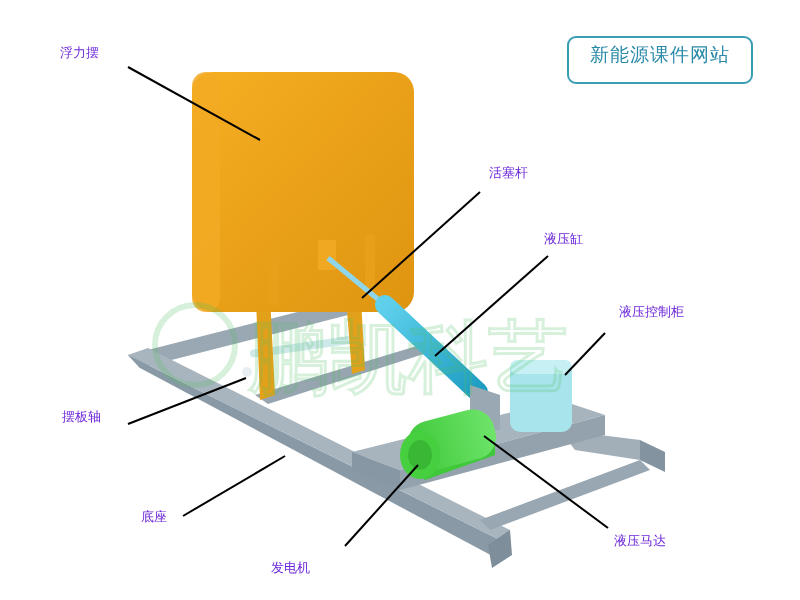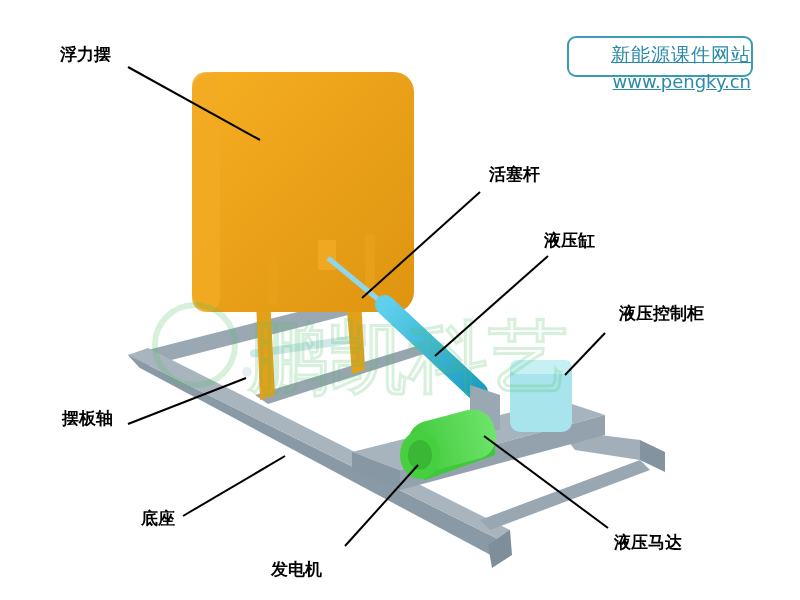--- a/index.html
+++ b/index.html
@@ -1,19 +1,19 @@
 <!DOCTYPE html>
 <html><head>
   <meta charset="utf-8">
   <style>
     html, body { margin:0; padding:0; background:#ffffff; }
     body { width:800px; height:600px; position:relative; overflow:hidden; font-family:"DejaVu Sans", sans-serif; }
     #stage { position:absolute; left:0; top:0; width:800px; height:600px; }
-    .label { position:absolute; font-size:17px; color:#000000; white-space:nowrap; line-height:1;font-weight:bold; }
-    .brand { position:absolute; left:567px; top:36px; width:186px; height:41px; border:2px solid #3a9bb5; border-radius:9px; box-sizing:border-box; background:#fff; text-align:right; color:#2b8aa8;text-decoration:underline; }
+    .label { position:absolute; font-size:13px; color:#6d28d9; white-space:nowrap; line-height:1; }
+    .brand { position:absolute; left:567px; top:36px; width:186px; height:48px; border:2px solid #3a9bb5; border-radius:9px; box-sizing:border-box; background:#fff; text-align:center; color:#2b8aa8; }
     .brand .t1 { font-size:19px; margin-top:4px; letter-spacing:1px; }
     .brand .t2 { font-size:18px; margin-top:3px; }
   </style>
 </head>
 <body>
 
 <svg id="stage" viewBox="0 0 800 600" xmlns="http://www.w3.org/2000/svg">
   <defs>
     <linearGradient id="gOrange" x1="0" y1="0" x2="1" y2="1">
       <stop offset="0" stop-color="#f6ae22"></stop>
@@ -107,14 +107,13 @@
 <div class="label" style="left:481px;top:166px;margin-left:8px;">活塞杆</div>
 <div class="label" style="left:544px;top:232px;">液压缸</div>
 <div class="label" style="left:619px;top:305px;text-align:right;">液压控制柜</div>
 <div class="label" style="left:62px;top:410px;">摆板轴</div>
 <div class="label" style="left:141px;top:510px;">底座</div>
 <div class="label" style="left:271px;top:561px;">发电机</div>
 <div class="label" style="left:614px;top:534px;text-align:right;">液压马达</div>
 
 <div class="brand">
   <div class="t1">新能源课件网站</div>
-  <div class="t2">www.pengky.cn</div>
 </div>
 
 </body></html>

